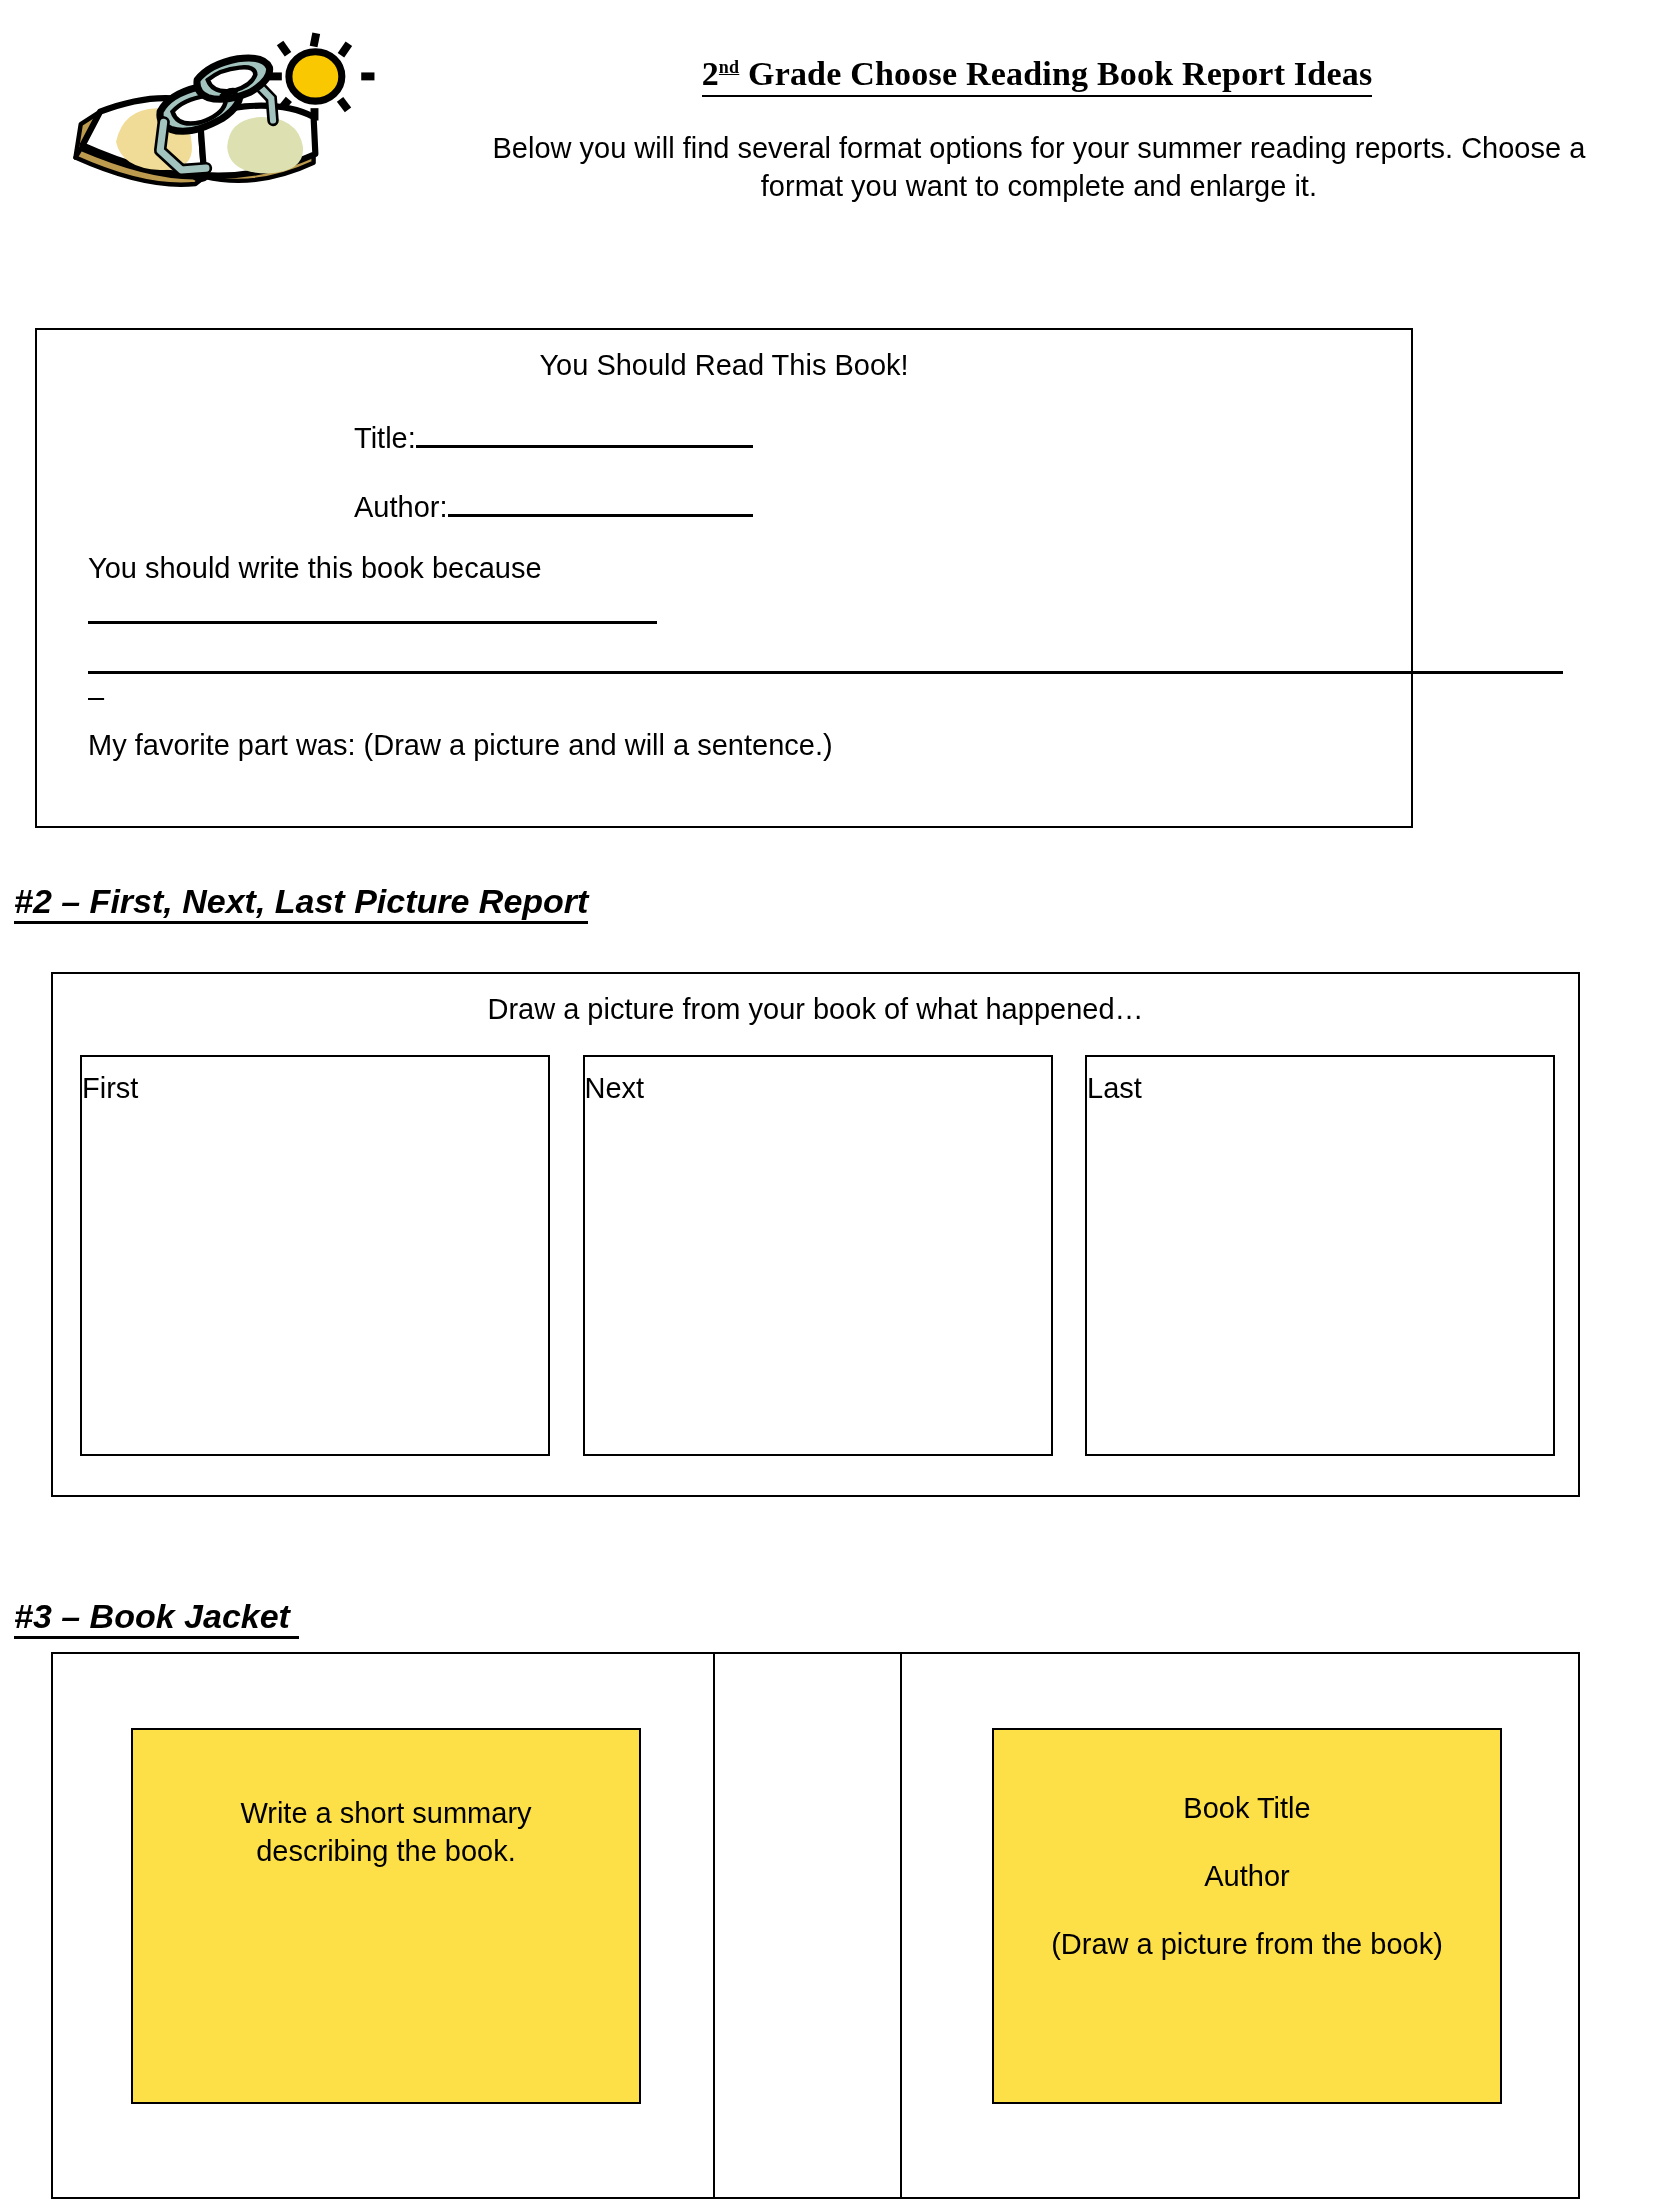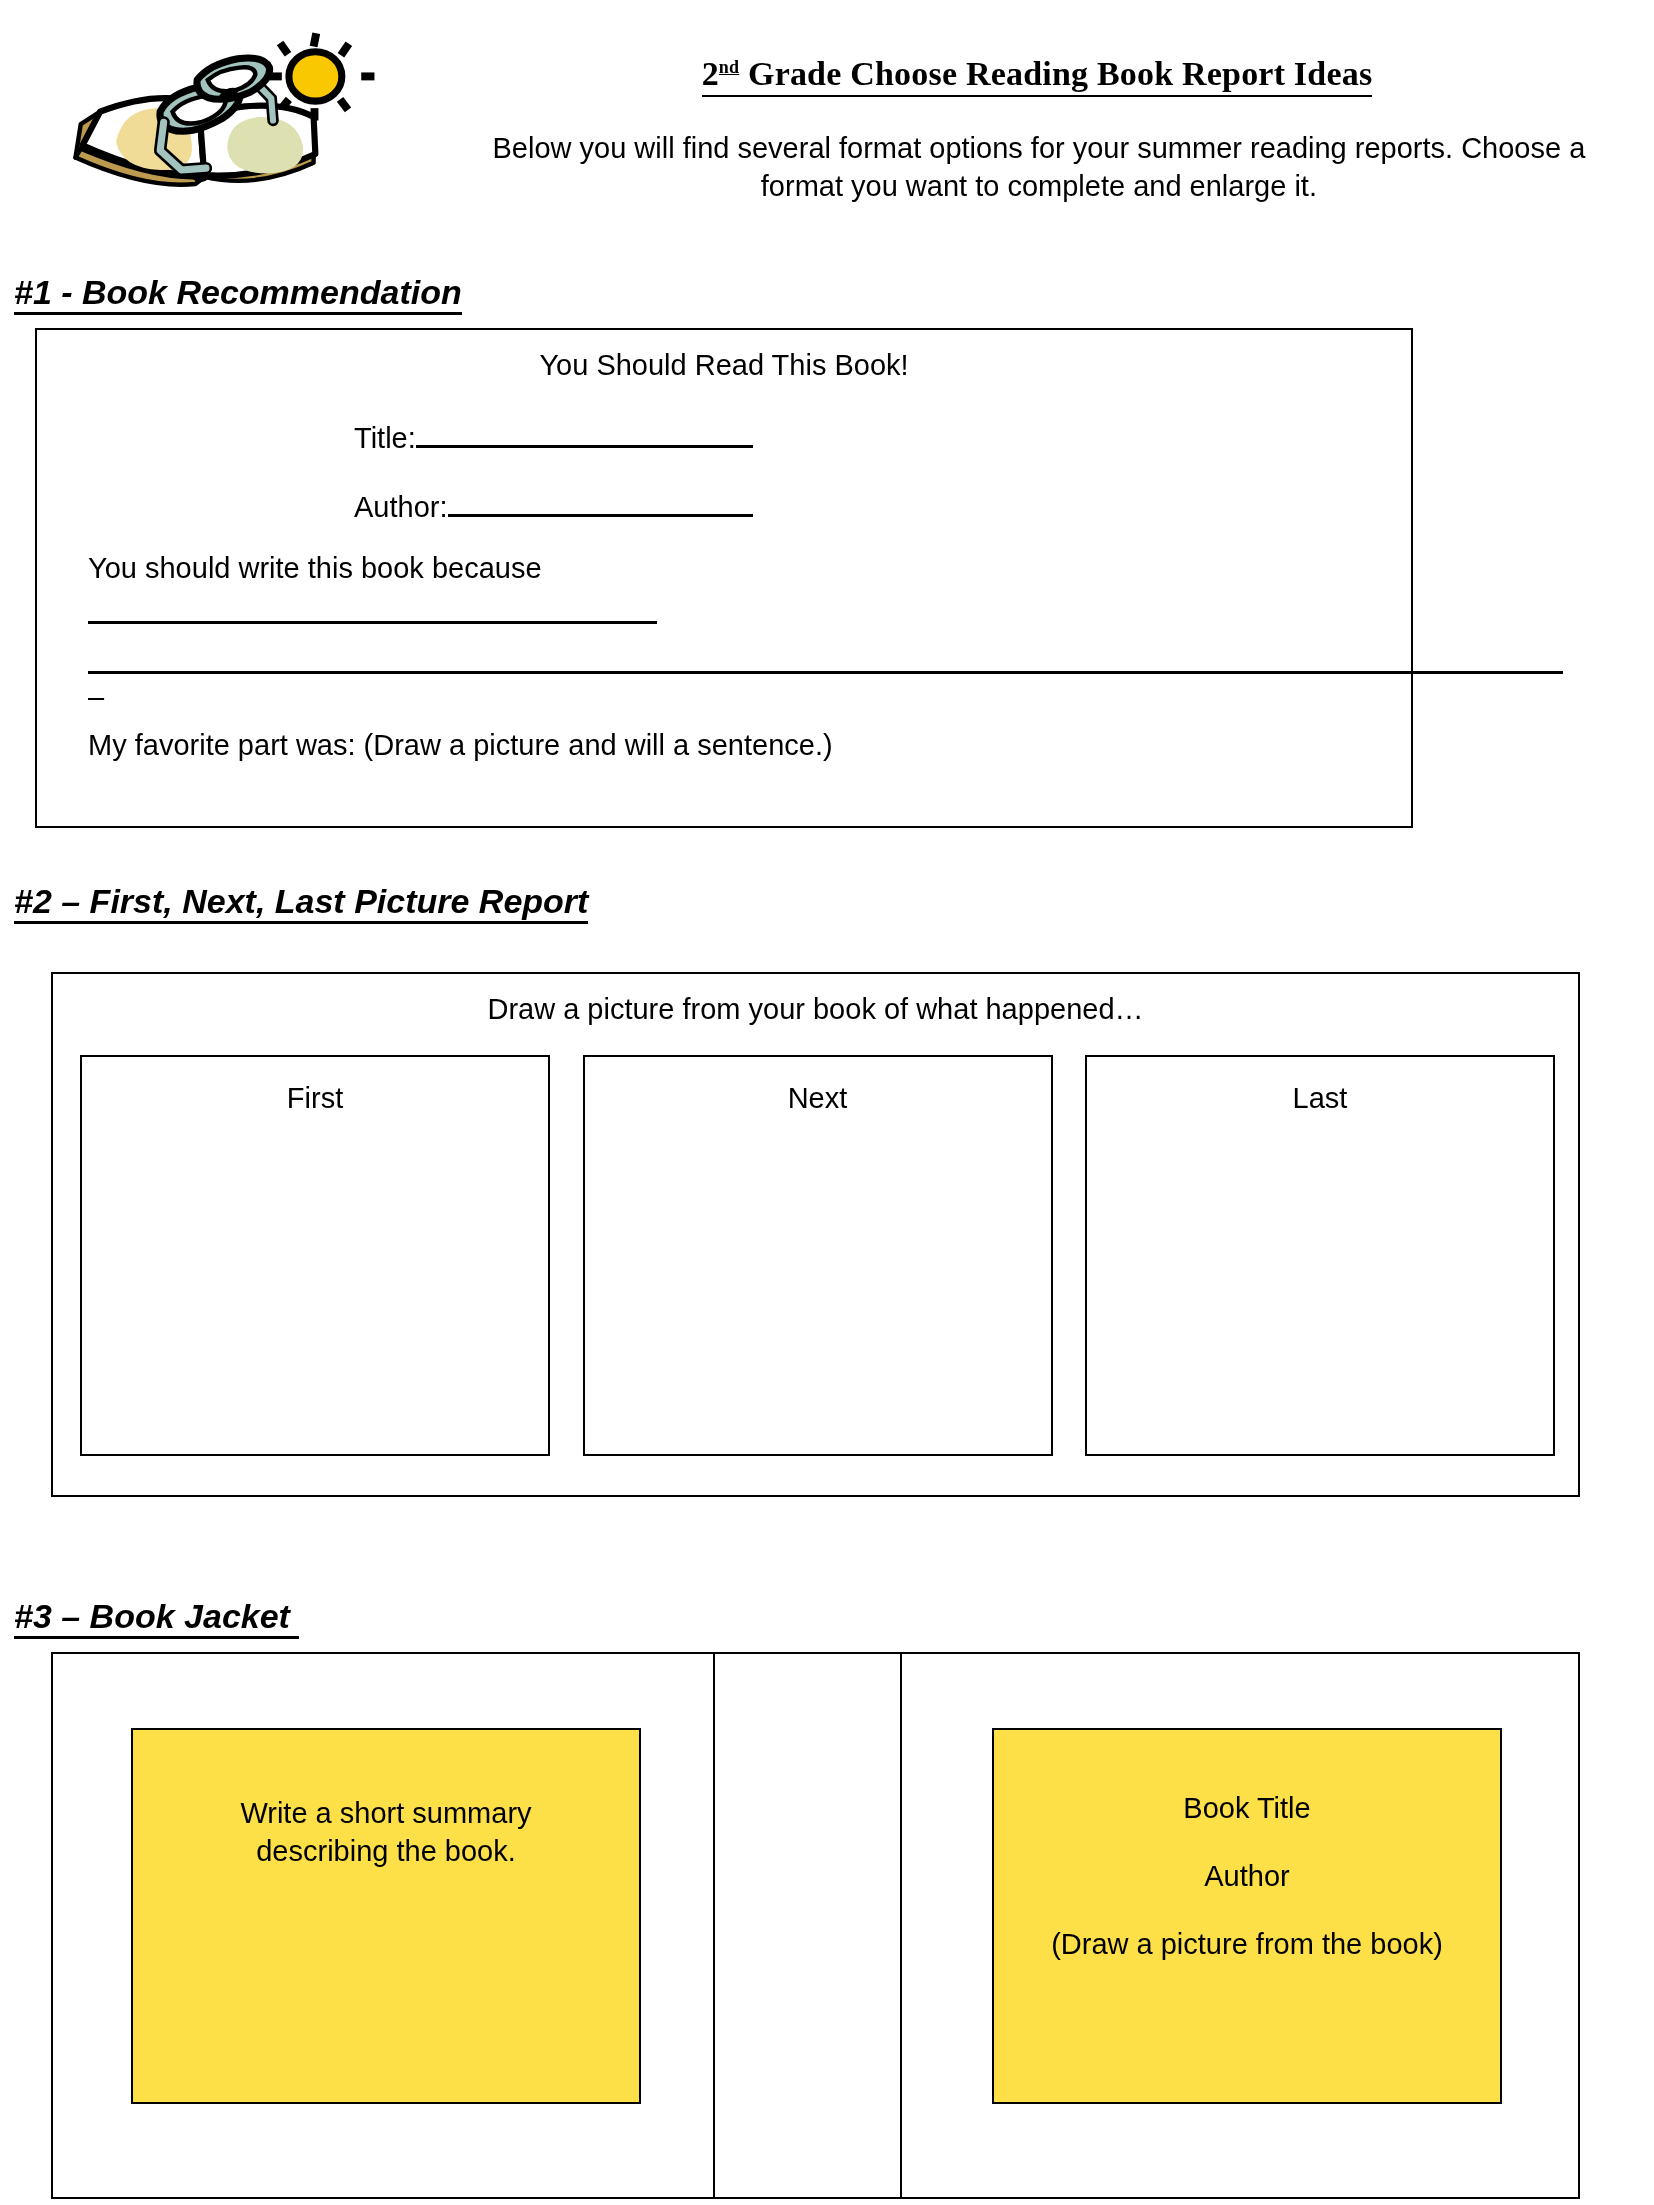--- a/index.html
+++ b/index.html
@@ -199,23 +199,23 @@
     box-sizing: border-box;
     width: 470px;
     height: 401px;
     position: relative;
     background: #fff;
   }
 
   .s2-panel-label {
     position: absolute;
     left: 0;
-    top: 25px;
+    top: 15px;
     width: 100%;
-    text-align: center;
+    text-align: left;
     font-size: 29px;
   }
 
   
   #box-3 {
     left: 51px;
     top: 1652px;
     width: 1529px;
     height: 547px;
     display: flex;
@@ -328,21 +328,20 @@
         <path d="M130 110 L126 142 L150 164 L178 162" fill="none" stroke="#A3C4BE" stroke-width="8" stroke-linecap="round" stroke-linejoin="round"></path>
       </svg>
     </div>
 
     <div class="header-text">
       <div class="doc-title"><span>2</span><sup>nd</sup><span> Grade Choose Reading Book Report Ideas</span></div>
       <div class="doc-intro">Below you will find several format options for your summer reading reports. Choose a format you want to complete and enlarge it.</div>
     </div>
   </div>
 
-  <div class="section-heading" id="heading-1">#1 - Book Recommendation</div>
 
   <div class="outer-box" id="box-1">
     <div class="s1-title">You Should Read This Book!</div>
 
     <div class="s1-inner-pad">
 
       <div class="field-row" id="field-title">
         <span class="field-label">Title:</span><span class="field-line"></span>
       </div>
 

